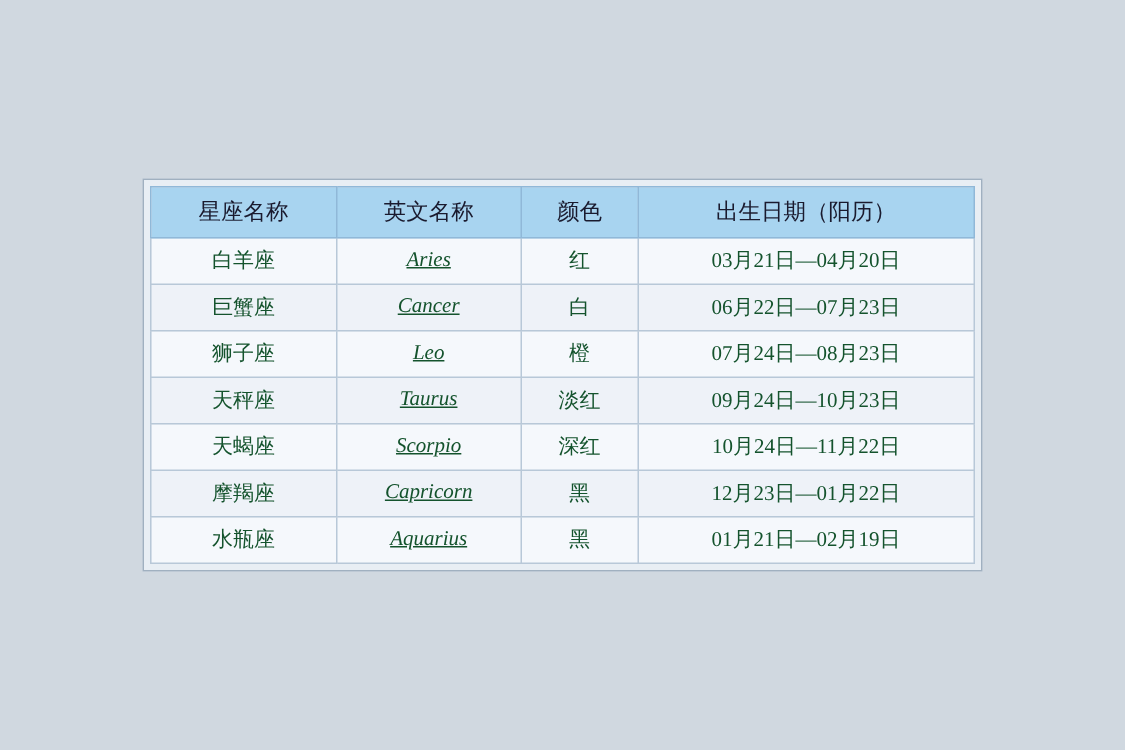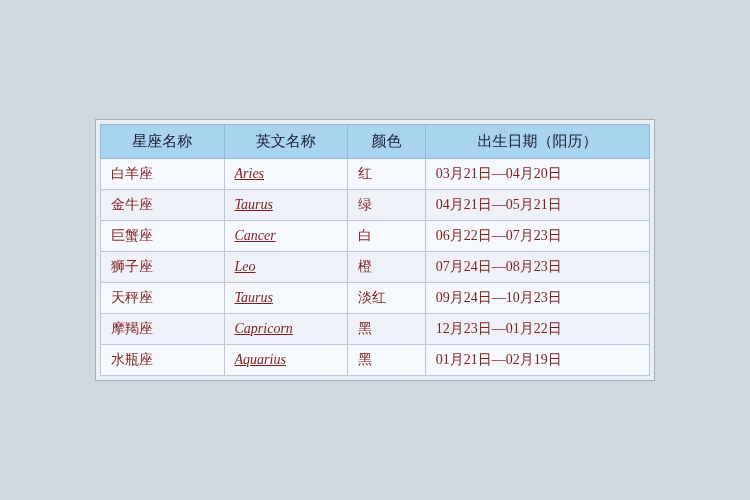--- a/index.html
+++ b/index.html
@@ -48,21 +48,22 @@
       background-color: #f5f8fc;
     }
 
     tbody tr:nth-child(even) {
       background-color: #eef2f8;
     }
 
     tbody td {
       border: 1px solid #b8c8d8;
       padding: 6px 10px;
-      color: #7f1d1d;
+      text-align: center;
+      color: #14532d;
       font-size: 14px;
     }
 
     tbody td:nth-child(1) {
       font-weight: normal;
     }
 
     tbody td:nth-child(2) {
       font-style: italic;
       font-family: "Times New Roman", serif;
@@ -83,44 +84,44 @@
       </tr>
     </thead>
     <tbody id="table-body">
     <tr>
           <td>白羊座</td>
           <td>Aries</td>
           <td>红</td>
           <td>03月21日—04月20日</td>
         </tr>
         <tr>
-          <td>金牛座</td>
-          <td>Taurus</td>
-          <td>绿</td>
-          <td>04月21日—05月21日</td>
-        </tr>
-        <tr>
           <td>巨蟹座</td>
           <td>Cancer</td>
           <td>白</td>
           <td>06月22日—07月23日</td>
         </tr>
         <tr>
           <td>狮子座</td>
           <td>Leo</td>
           <td>橙</td>
           <td>07月24日—08月23日</td>
         </tr>
         <tr>
           <td>天秤座</td>
           <td>Taurus</td>
           <td>淡红</td>
           <td>09月24日—10月23日</td>
         </tr>
         <tr>
+          <td>天蝎座</td>
+          <td>Scorpio</td>
+          <td>深红</td>
+          <td>10月24日—11月22日</td>
+        </tr>
+        <tr>
           <td>摩羯座</td>
           <td>Capricorn</td>
           <td>黑</td>
           <td>12月23日—01月22日</td>
         </tr>
         <tr>
           <td>水瓶座</td>
           <td>Aquarius</td>
           <td>黑</td>
           <td>01月21日—02月19日</td>

